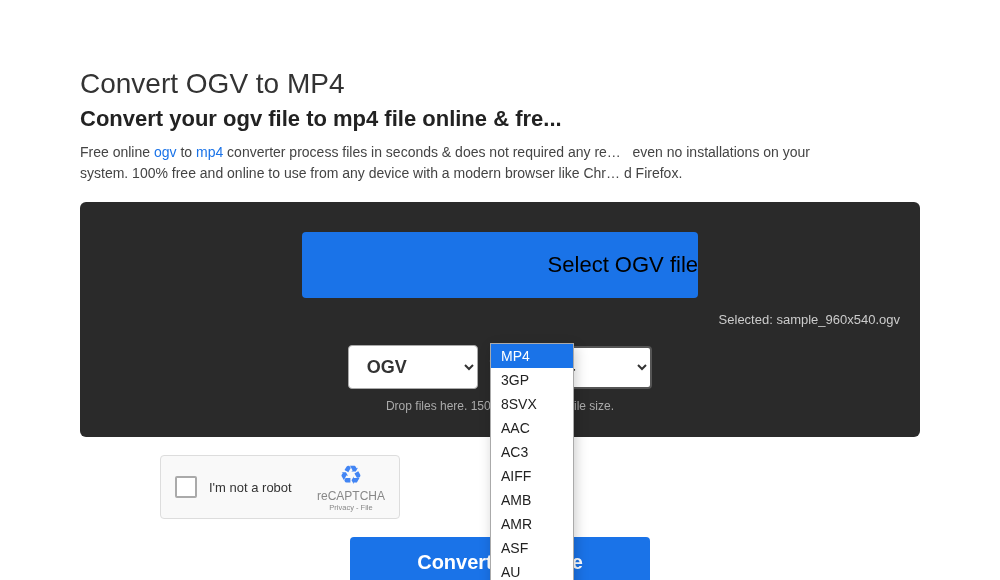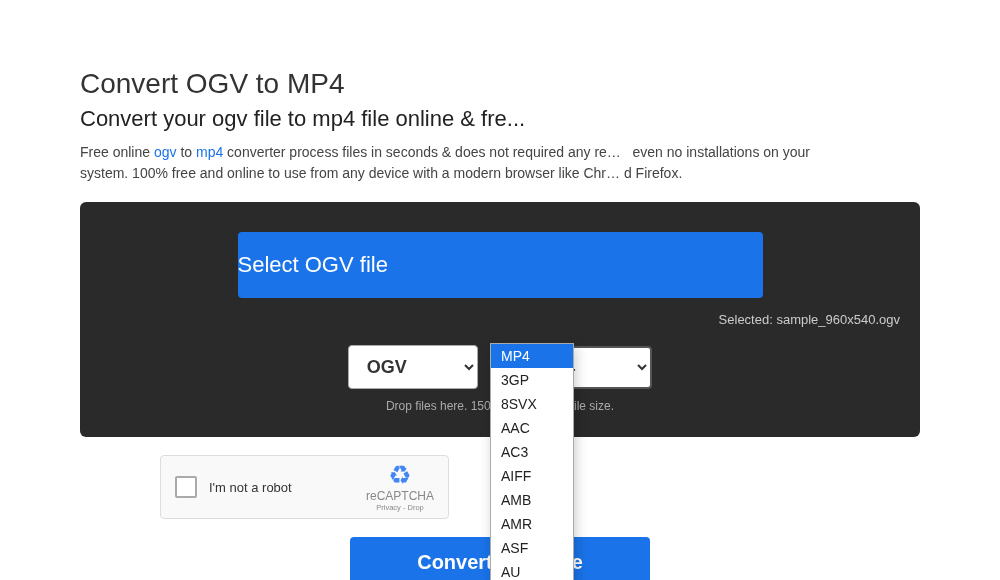--- a/index.html
+++ b/index.html
@@ -20,21 +20,21 @@
 
     .main-title {
       font-size: 28px;
       font-weight: normal;
       color: #333;
       margin-bottom: 6px;
     }
 
     .sub-title {
       font-size: 22px;
-      font-weight: normal;
+      font-weight: bold;
       color: #222;
       margin-bottom: 10px;
     }
 
     .description {
       font-size: 14px;
       color: #444;
       line-height: 1.5;
       margin-bottom: 18px;
       max-width: 760px;
@@ -48,31 +48,31 @@
     .converter-box {
       background: #2a2a2a;
       border-radius: 6px;
       padding: 30px 20px 24px;
       margin-bottom: 18px;
       position: relative;
     }
 
     .select-file-btn {
       display: block;
-      width: 525px;
+      width: 396px;
       margin: 0 auto 14px;
       background: #1a73e8;
-      color: #ffffff;
+      color: #000000;
       font-size: 22px;
       font-weight: 400;
       padding: 20px 0;
       border: none;
       border-radius: 4px;
       cursor: pointer;
-      text-align: left;
+      text-align: right;
     }
 
     .selected-file {
       text-align: right;
       color: #ccc;
       font-size: 13px;
       margin-bottom: 18px;
     }
 
     .format-row {
@@ -142,21 +142,21 @@
 
     .dropdown-item.selected {
       background: #1a73e8;
       color: #fff;
     }
 
     
     .recaptcha-box {
       border: 1px solid #ddd;
       border-radius: 4px;
-      width: 289px;
+      width: 240px;
       height: 64px;
       display: flex;
       align-items: center;
       padding: 0 14px;
       gap: 12px;
       margin: 0 0 18px 80px;
       background: #f9f9f9;
     }
 
     .recaptcha-checkbox {
@@ -258,19 +258,19 @@
 
   </div>
 
   <div class="recaptcha-box">
     <div class="recaptcha-checkbox"></div>
     <span class="recaptcha-label">I'm not a robot</span>
     <div class="recaptcha-logo">
       <div class="recaptcha-icon">♻</div>
       <div class="recaptcha-brand">reCAPTCHA</div>
       <div class="recaptcha-links">
-        <span>Privacy</span> - <span>Drop</span>
+        <span>Privacy</span> - <span>File</span>
       </div>
     </div>
   </div>
 
   <button class="convert-btn">Convert OGV File</button>
 </div>
 
 </body></html>

